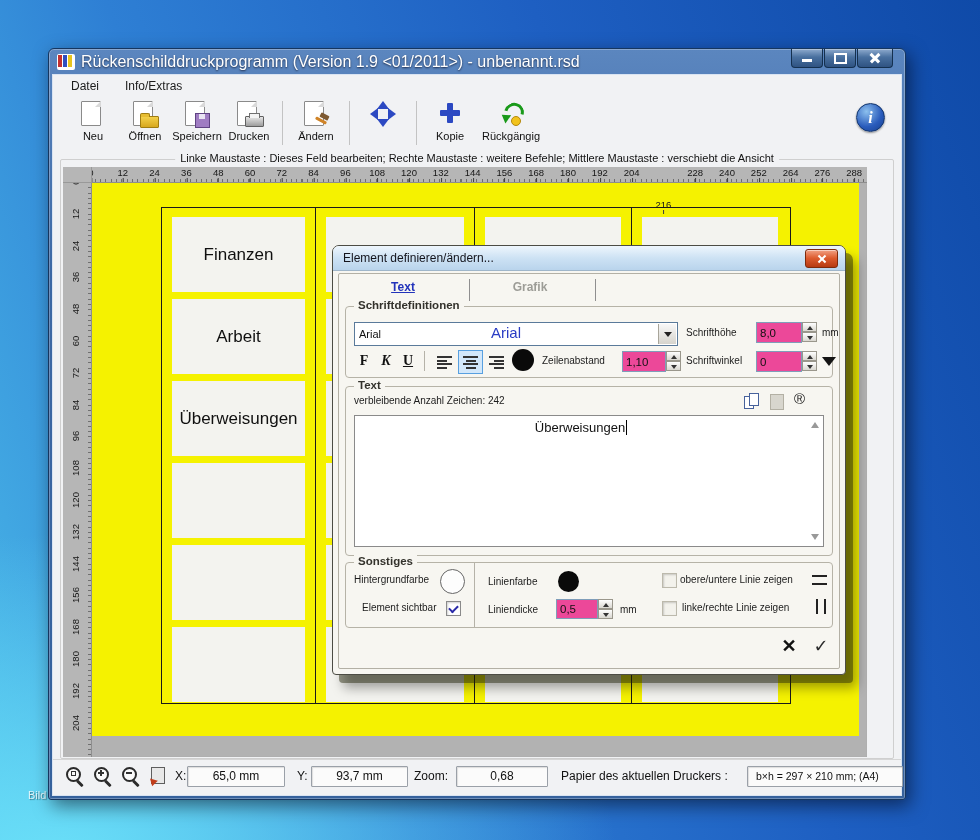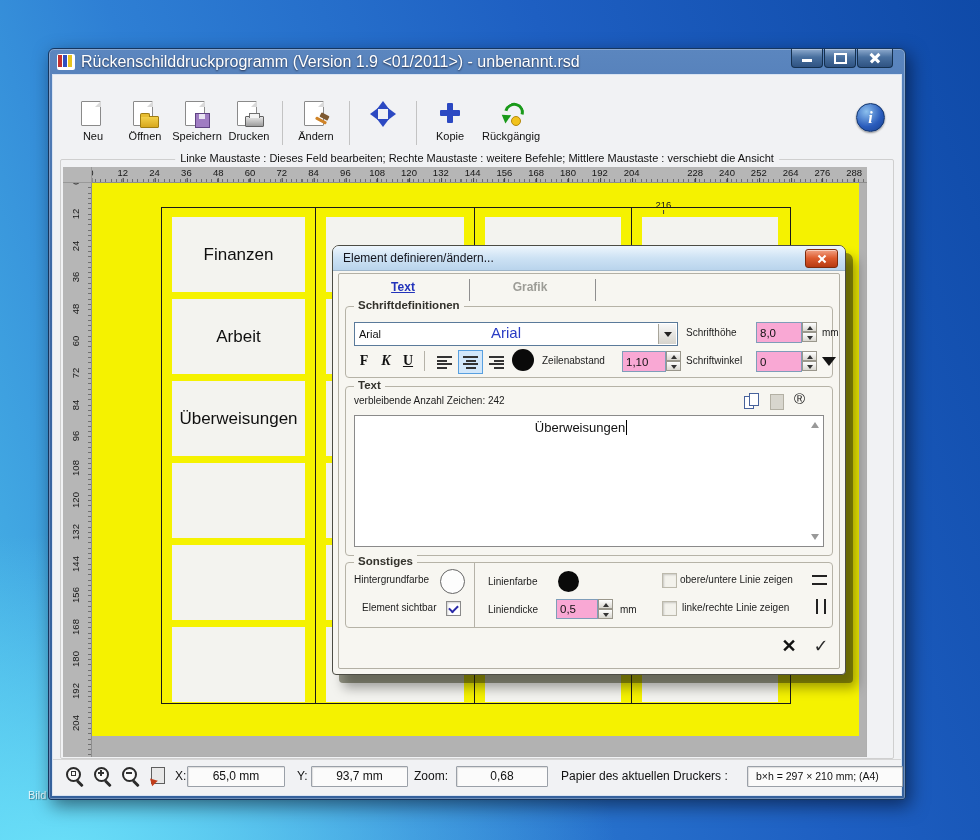--- a/index.html
+++ b/index.html
@@ -125,21 +125,21 @@
   .dlg-close i{position:absolute;width:10px;height:2px;background:#fff;}
   .dlg-close i.x1{transform:rotate(45deg);} .dlg-close i.x2{transform:rotate(-45deg);}
   .dlg-inner{position:absolute;left:5px;right:5px;top:27px;bottom:5px;border:1px solid #b3b0a5;border-radius:2px;background:#f7f6f1;}
   .dlg-lbl{position:absolute;font-size:10px;color:#1c1c1c;white-space:nowrap;}
   .tab{position:absolute;font-size:12px;font-weight:bold;text-align:center;}
   .tab.active{color:#2233bb;text-decoration:underline;}
   .tab.disabled{color:#9c9c96;}
   .tabsep{position:absolute;width:1px;height:22px;background:#8f8f8f;}
   .grp{position:absolute;border:1px solid #b6b3a7;border-radius:4px;}
   .grp .legend{position:absolute;top:-8px;left:8px;background:#f7f6f1;padding:0 4px;font-weight:bold;font-size:11.5px;color:#33322c;white-space:nowrap;}
-  .tfield{position:absolute;background:#f9a8d4;border:1px solid #7f9db9;font-size:11.5px;color:#111;display:flex;align-items:center;padding:0 3px;box-sizing:border-box;}
+  .tfield{position:absolute;background:#ec4899;border:1px solid #7f9db9;font-size:11.5px;color:#111;display:flex;align-items:center;padding:0 3px;box-sizing:border-box;}
   .spin{position:absolute;width:15px;}
   .spin i{display:block;width:15px;height:10px;background:linear-gradient(#fefefe,#d9d7d0);border:1px solid #9a978c;position:relative;box-sizing:border-box;}
   .spin i::after{content:"";position:absolute;left:3.5px;}
   .spin .up::after{top:3px;border-left:3px solid transparent;border-right:3px solid transparent;border-bottom:4px solid #333;}
   .spin .dn::after{top:3px;border-left:3px solid transparent;border-right:3px solid transparent;border-top:4px solid #333;}
   .combo{position:absolute;background:#fff;border:1px solid #5a7a9a;}
   .combo .fname{position:absolute;left:4px;top:5px;font-size:11px;color:#111;}
   .combo .fprev{position:absolute;left:0;right:20px;top:1px;text-align:center;font-size:15px;color:#2a3cc4;}
   .combo .dd{position:absolute;right:1px;top:1px;bottom:1px;width:17px;background:linear-gradient(#f8f8f8,#d6d4cd);border-left:1px solid #a8a59a;display:flex;align-items:center;justify-content:center;}
   .combo .dd::after{content:"";border-left:4px solid transparent;border-right:4px solid transparent;border-top:5px solid #222;}
@@ -203,20 +203,24 @@
             <i></i>
           </span>
         <span class="wbtn cls">
             <i class="x1"></i>
             <i class="x2"></i>
           </span>
       </span>
     </div>
 
     <div class="client">
+      <div class="menubar">
+        <span class="menu-item">Datei</span>
+        <span class="menu-item">Info/Extras</span>
+      </div>
 
       <div class="toolbar">
         <div class="tbtn">
           <div class="ticon">
               <div class="pg"></div>
             </div>
           <span class="tlabel">Neu</span>
         </div>
         <div class="tbtn">
           <div class="ticon">

